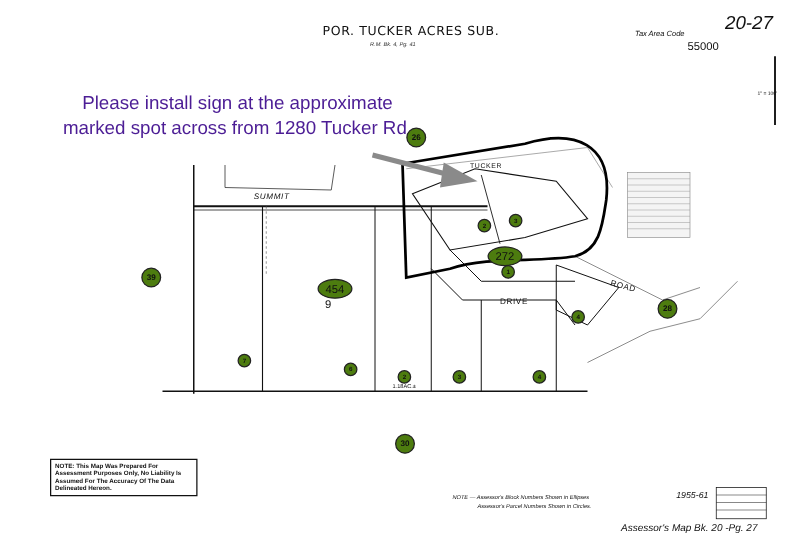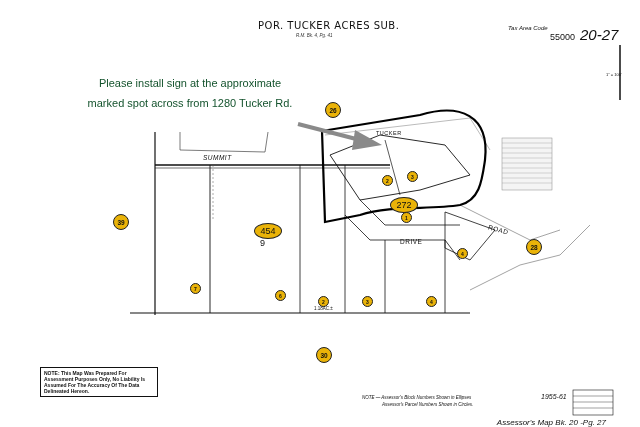--- a/index.html
+++ b/index.html
@@ -2,27 +2,27 @@
 <html><head>
 <meta charset="utf-8">
 <style>
   html, body { margin:0; padding:0; background:#ffffff; }
   body { width:640px; height:427px; position:relative; overflow:hidden; font-family:"Liberation Sans", sans-serif; color:#111; }
   .abs { position:absolute; }
   .title { left:258px; top:20px; font-size:10px; letter-spacing:0.5px; font-family:"DejaVu Sans", sans-serif; }
   .subtitle { left:296px; top:33px; font-size:4.5px; color:#333; font-style:italic; }
   .taxlabel { left:508px; top:25px; font-size:6px; font-style:italic; text-align:center; line-height:7px; }
   .taxcode { left:510px; top:32px; font-size:9px; text-align:left;margin-left:40px; }
-  .mapno { left:580px; top:26px; font-size:15px; font-style:italic; }
-  .annot { left:40px; top:73px; width:300px; text-align:center; font-size:11px; color:#14532d; line-height:20px; }
+  .mapno { left:580px; top:10px; font-size:15px; font-style:italic; }
+  .annot { left:40px; top:73px; width:300px; text-align:center; font-size:15px; color:#4c1d95; line-height:20px; }
   .note-box { left:40px; top:367px; width:110px; border:1.5px solid #111; padding:2px 3px; font-size:5px; line-height:6px; font-weight:bold; }
   .assessor { left:486px; top:369px; font-size:8px; font-style:italic; text-align:right; line-height:13px; width:120px;margin-top:47px; }
   .footnote { left:362px; top:394px; font-size:4.5px; font-style:italic; line-height:7px; }
   .year { left:541px; top:393px; font-size:7px; font-style:italic; }
-  .circle { position:absolute; border:1px solid #222; border-radius:50%; font-size:6.5px; font-weight:bold; display:flex; align-items:center; justify-content:center; background:#eab308; }
+  .circle { position:absolute; border:1px solid #222; border-radius:50%; font-size:6.5px; font-weight:bold; display:flex; align-items:center; justify-content:center; background:#4d7c0f; }
   .small-label { position:absolute; font-size:6.5px; letter-spacing:0.5px; }
   svg.map { position:absolute; left:0; top:0; }
 </style>
 </head>
 <body>
 
 <svg class="map" width="640" height="427" viewBox="0 0 640 427">
 
   <line x1="155" y1="165" x2="390" y2="165" stroke="#111" stroke-width="1.5"></line>
   <line x1="155" y1="168" x2="390" y2="168" stroke="#111" stroke-width="0.6"></line>

